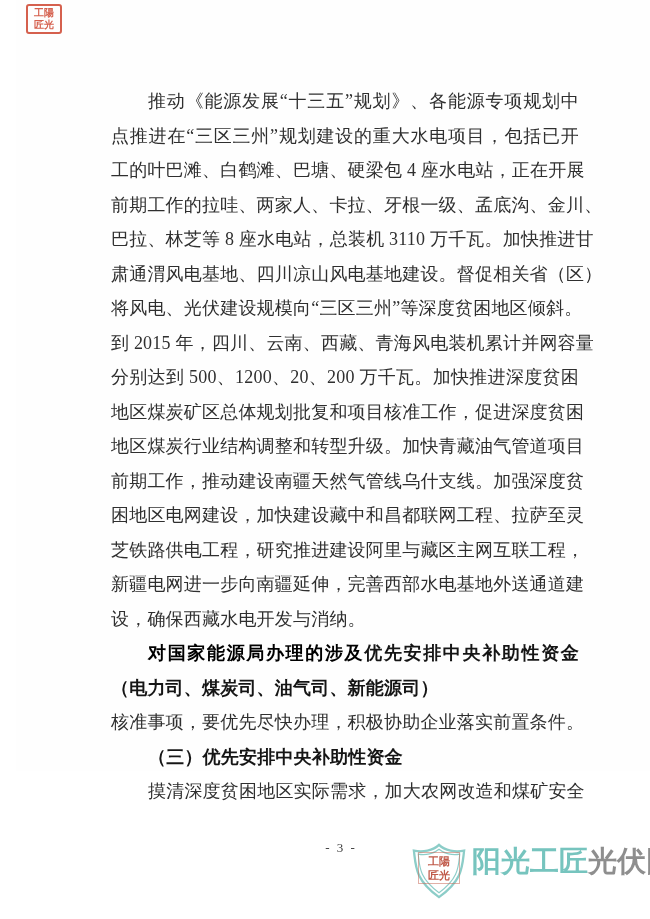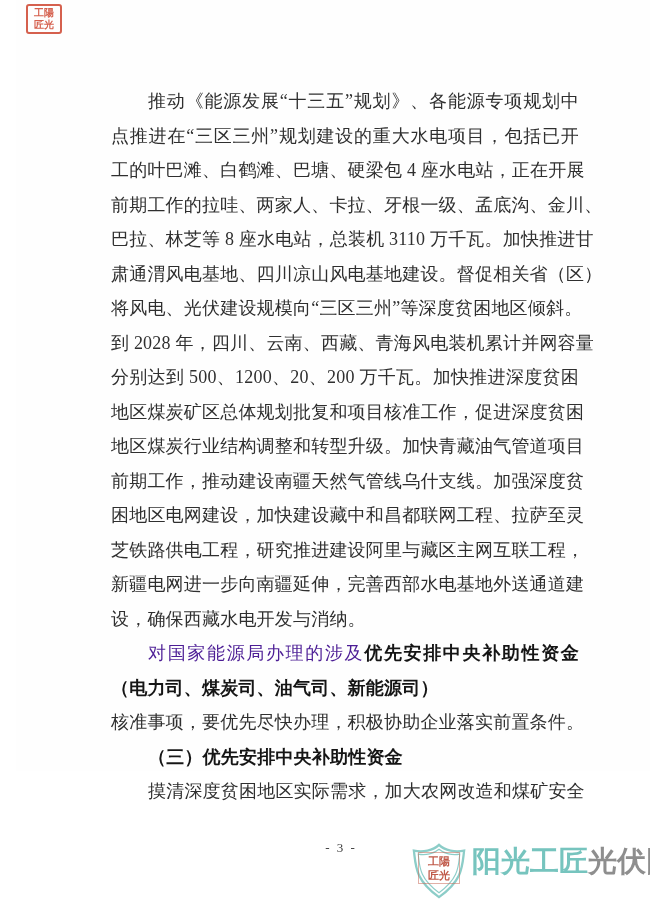--- a/index.html
+++ b/index.html
@@ -51,21 +51,21 @@
     text-align-last: justify;
     white-space: nowrap;
   }
   .line.short {
     text-align: right;
     text-align-last: left;
   }
   .line.indent { text-indent: 37px; }
   .seg-normal { font-weight: 500; color: #2f2f2f; }
   .seg-bold   { font-weight: 700; color: #151515; }
-  .seg-light  { font-weight: 400; color: #4c1d95; }
+  .seg-light  { font-weight: 700; color: #000000; }
   
   .page-number {
     position: absolute;
     left: 0; top: 840px;
     width: 650px;
     text-align: center;
     font-size: 13px;
     color: #3c3c3c;
     letter-spacing: 2px;
   }
@@ -125,21 +125,21 @@
   </div>
 
   <div class="text-block">
       <div class="line indent"><span class="seg-normal">推动《能源发展“十三五”规划》、各能源专项规划中</span></div>
       <div class="line"><span class="seg-normal">点推进在“三区三州”规划建设的重大水电项目，包括已开</span></div>
       <div class="line"><span class="seg-normal">工的叶巴滩、白鹤滩、巴塘、硬梁包 4 座水电站，正在开展</span></div>
       <div class="line"><span class="seg-normal">前期工作的拉哇、两家人、卡拉、牙根一级、孟底沟、金川、</span></div>
       <div class="line"><span class="seg-normal">巴拉、林芝等 8 座水电站，总装机 3110 万千瓦。加快推进甘</span></div>
       <div class="line"><span class="seg-normal">肃通渭风电基地、四川凉山风电基地建设。督促相关省（区）</span></div>
       <div class="line"><span class="seg-normal">将风电、光伏建设规模向“三区三州”等深度贫困地区倾斜。</span></div>
-      <div class="line"><span class="seg-normal">到 2028 年，四川、云南、西藏、青海风电装机累计并网容量</span></div>
+      <div class="line"><span class="seg-normal">到 2015 年，四川、云南、西藏、青海风电装机累计并网容量</span></div>
       <div class="line"><span class="seg-normal">分别达到 500、1200、20、200 万千瓦。加快推进深度贫困</span></div>
       <div class="line"><span class="seg-normal">地区煤炭矿区总体规划批复和项目核准工作，促进深度贫困</span></div>
       <div class="line"><span class="seg-normal">地区煤炭行业结构调整和转型升级。加快青藏油气管道项目</span></div>
       <div class="line"><span class="seg-normal">前期工作，推动建设南疆天然气管线乌什支线。加强深度贫</span></div>
       <div class="line"><span class="seg-normal">困地区电网建设，加快建设藏中和昌都联网工程、拉萨至灵</span></div>
       <div class="line"><span class="seg-normal">芝铁路供电工程，研究推进建设阿里与藏区主网互联工程，</span></div>
       <div class="line"><span class="seg-normal">新疆电网进一步向南疆延伸，完善西部水电基地外送通道建</span></div>
       <div class="line short"><span class="seg-normal">设，确保西藏水电开发与消纳。</span></div>
       <div class="line indent"><span class="seg-light">对国家能源局办理的涉及</span><span class="seg-bold">优先安排中央补助性资金</span></div>
       <div class="line short"><span class="seg-bold">（电力司、煤炭司、油气司、新能源司）</span></div>

